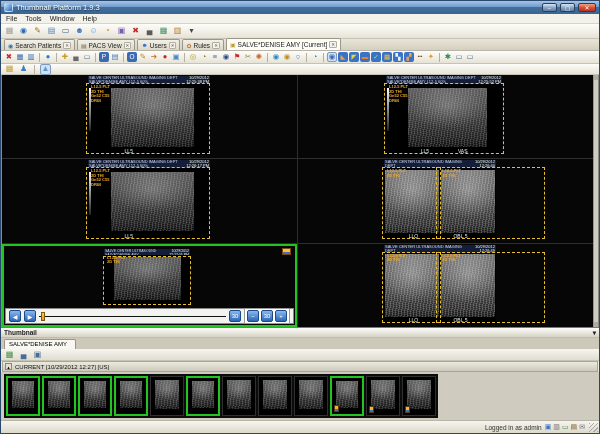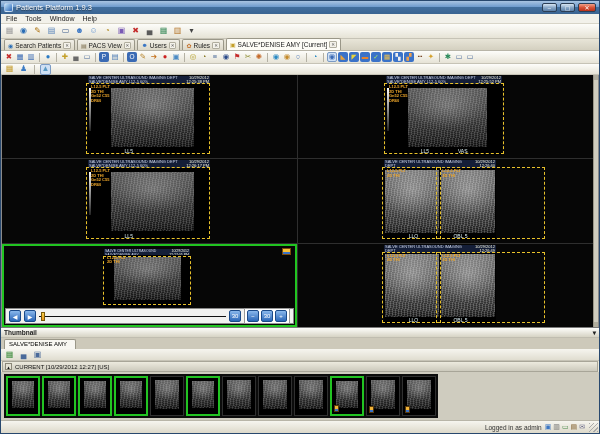--- a/index.html
+++ b/index.html
@@ -119,21 +119,21 @@
       background:repeating-linear-gradient(135deg,#aaa 0 1px,transparent 1px 3px);}
   .sic{font-size:7px;}
 </style>
 </head>
 <body>
 
 <div class="app">
 
   <div class="titlebar">
     <span class="appico"></span>
-    <span class="title">Patients Platform 1.9.3</span>
+    <span class="title">Thumbnail Platform 1.9.3</span>
     <span class="winbtn">–</span>
     <span class="winbtn">▢</span>
     <span class="winbtn close">✕</span>
   </div>
 
   <div class="menubar">
 
   <span class="mitem">File</span>
       <span class="mitem">Tools</span>
       <span class="mitem">Window</span>

